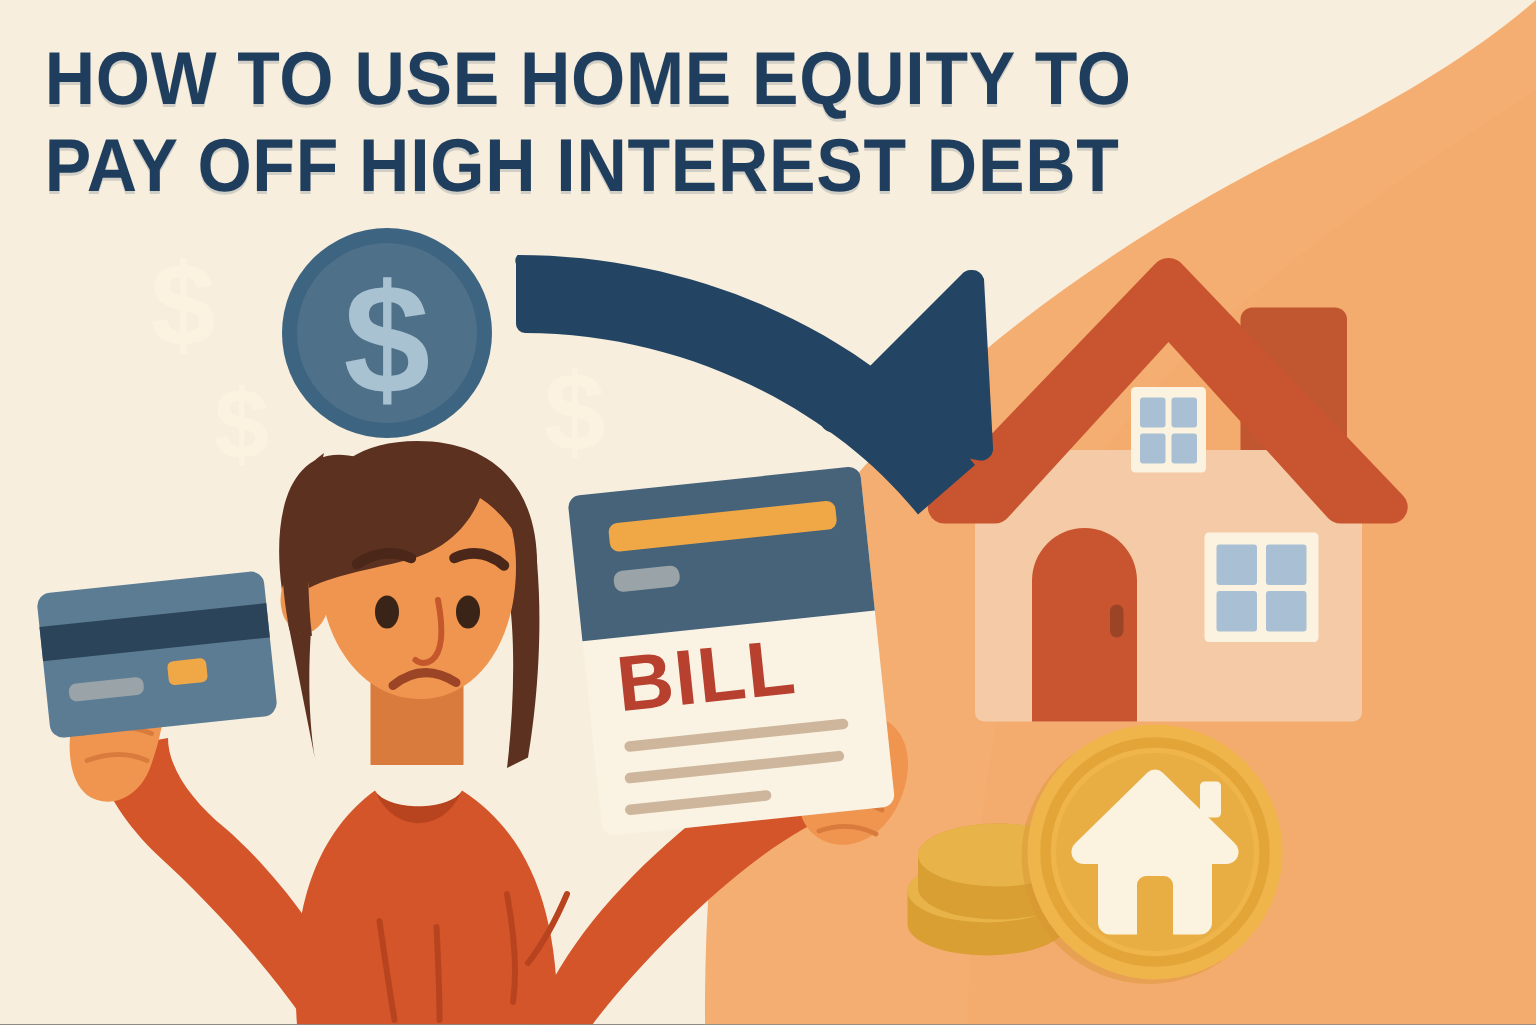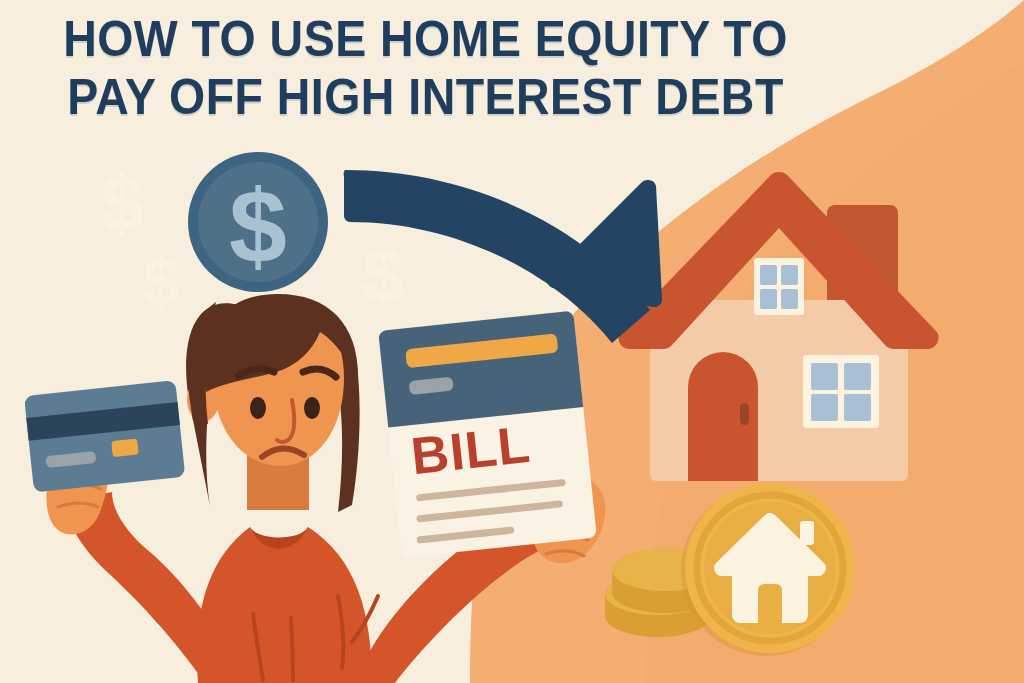--- a/index.html
+++ b/index.html
@@ -4,22 +4,22 @@
 <style>
   html,body{margin:0;padding:0;background:#222;}
   #stage{
     position:relative;width:1024px;height:683px;overflow:hidden;
     background:#F8EEDD;
     font-family:"Liberation Sans", sans-serif;
   }
   #art{position:absolute;inset:0;width:1024px;height:683px;display:block;}
   
   #title{
-    position:absolute;left:0;top:10px;width:851px;
-    text-align:center;pointer-events:none;
+    position:absolute;left:0;top:23px;width:851px;
+    text-align:left;pointer-events:none;
     z-index:40;
   }
   #title .line{
     display:block;
     color:#1F3D5C;
     font-family:"Liberation Sans", sans-serif;
     font-weight:bold;
     font-size:50px;
     line-height:58px;
     letter-spacing:0.5px;

